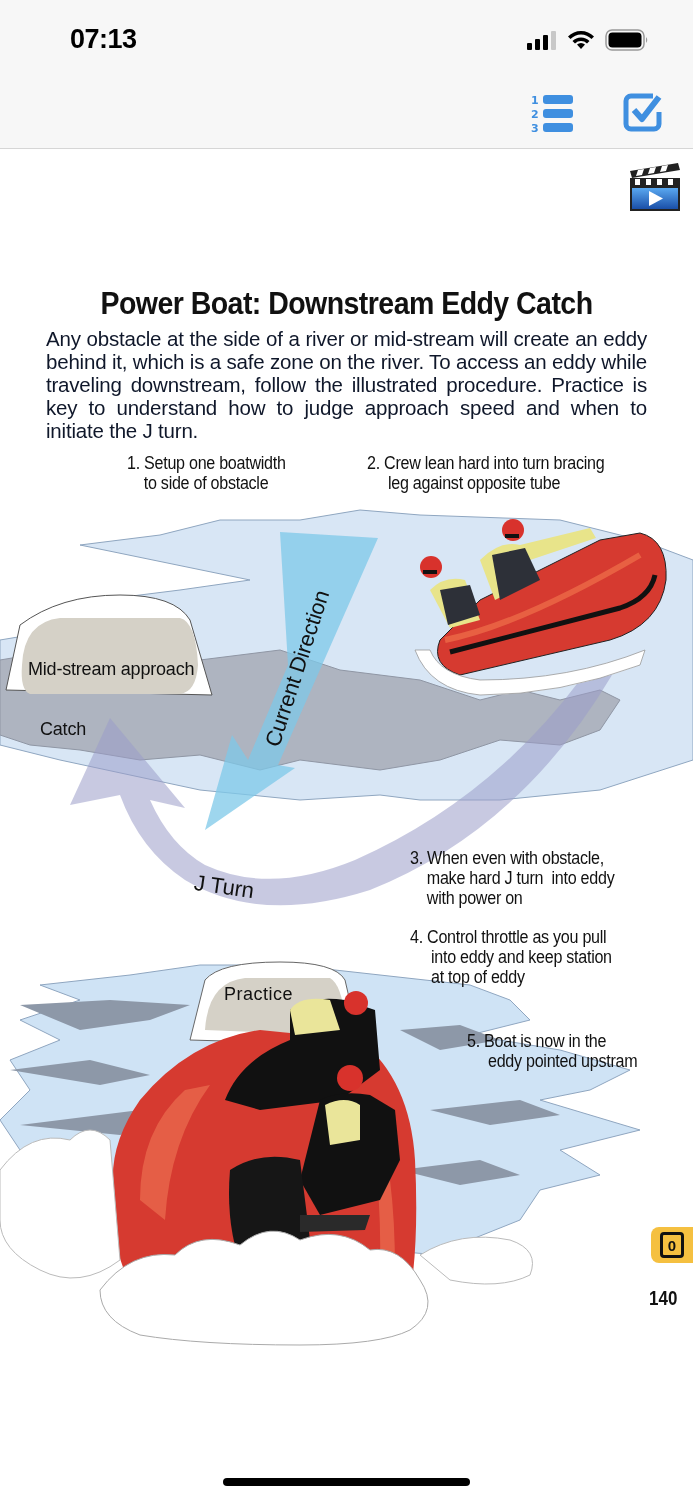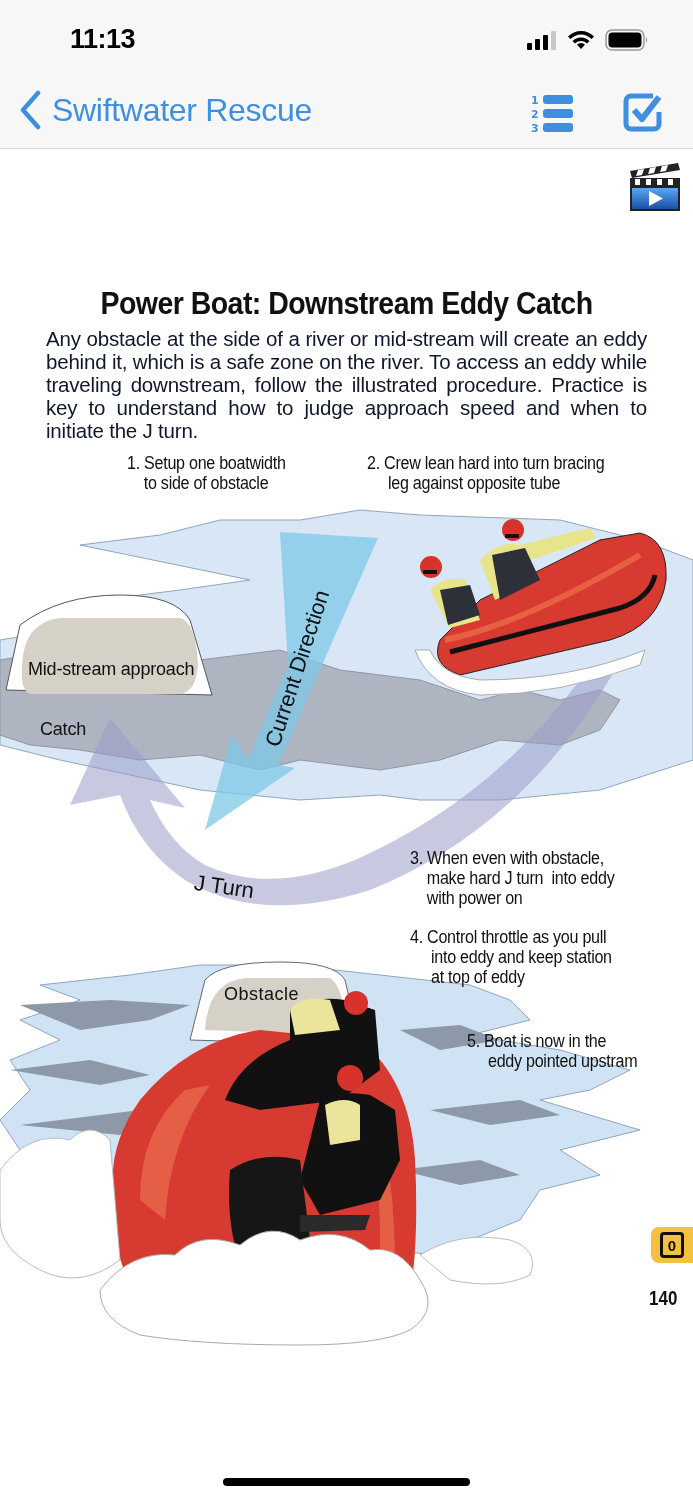--- a/index.html
+++ b/index.html
@@ -21,21 +21,21 @@
   .illus { position:absolute; left:0; top:0; }
   .indicator { position:absolute; left:223px; top:1478px; width:247px; height:8px; border-radius:4px; background:#000; }
   .badge { position:absolute; left:651px; top:1078px; width:42px; height:36px; background:#f5c040; border-radius:8px 0 0 8px; display:flex; align-items:center; justify-content:center; }
   .badge-inner { width:18px; height:20px; border:3px solid #111; border-radius:4px; background:#f5c040; color:#111; font-weight:bold; font-size:15px; display:flex; align-items:center; justify-content:center; }
   .pagenum { position:absolute; left:649px; top:1138px; font-size:20px; font-weight:bold; color:#111; transform:scaleX(0.85); transform-origin:left top; }
 </style>
 </head>
 <body>
 
 <div class="statusbar">
-  <div class="time">11:13</div>
+  <div class="time">07:13</div>
   <div class="status-icons">
     <svg width="30" height="20" viewBox="0 0 30 20">
       <rect x="0" y="13" width="5" height="7" rx="1" fill="#000"></rect>
       <rect x="8" y="9" width="5" height="11" rx="1" fill="#000"></rect>
       <rect x="16" y="5" width="5" height="15" rx="1" fill="#000"></rect>
       <rect x="24" y="1" width="5" height="19" rx="1" fill="#c8c8c8"></rect>
     </svg>
     <svg width="28" height="20" viewBox="0 0 28 20">
       <path d="M14 19 L10 14.5 A6 6 0 0 1 18 14.5 Z" fill="#000"></path>
       <path d="M5.5 11 A12 12 0 0 1 22.5 11 L20 13.5 A8.5 8.5 0 0 0 8 13.5 Z" fill="#000"></path>
@@ -43,26 +43,20 @@
     </svg>
     <svg width="44" height="22" viewBox="0 0 44 22">
       <rect x="1" y="1" width="38" height="20" rx="6" fill="none" stroke="#999" stroke-width="1.5"></rect>
       <rect x="3.5" y="3.5" width="33" height="15" rx="4" fill="#000"></rect>
       <path d="M41 8 Q43.5 11 41 14 Z" fill="#999"></path>
     </svg>
   </div>
 </div>
 
 <div class="navbar">
-  <div class="back">
-    <svg width="24" height="40" viewBox="0 0 24 40">
-      <path d="M20 3 L5 20 L20 37" fill="none" stroke="#3f8fe0" stroke-width="4.5" stroke-linecap="round" stroke-linejoin="round"></path>
-    </svg>
-    <span class="back-label">Swiftwater Rescue</span>
-  </div>
   <div class="nav-icon" style="left:531px;">
     <svg width="44" height="42" viewBox="0 0 44 42">
       <text x="0" y="12" font-size="11" font-weight="bold" fill="#3f8fe0" font-family="DejaVu Sans, sans-serif">1</text>
       <text x="0" y="26" font-size="11" font-weight="bold" fill="#3f8fe0" font-family="DejaVu Sans, sans-serif">2</text>
       <text x="0" y="40" font-size="11" font-weight="bold" fill="#3f8fe0" font-family="DejaVu Sans, sans-serif">3</text>
       <rect x="12" y="3" width="30" height="9" rx="3" fill="#3f8fe0"></rect>
       <rect x="12" y="17" width="30" height="9" rx="3" fill="#3f8fe0"></rect>
       <rect x="12" y="31" width="30" height="9" rx="3" fill="#3f8fe0"></rect>
     </svg>
   </div>
@@ -154,21 +148,21 @@
       <path d="M100 1290 Q130 1250 175 1255 Q200 1230 240 1245 Q270 1220 300 1240 Q340 1225 370 1250 Q400 1245 420 1280 Q440 1310 410 1330 Q380 1345 300 1345 Q200 1345 140 1335 Q100 1320 100 1290 Z" fill="#fff" stroke="#aaa" stroke-width="1"></path>
       <path d="M0 1170 Q30 1130 70 1140 Q90 1120 110 1140 L120 1260 Q80 1290 40 1270 Q0 1250 0 1220 Z" fill="#fff" stroke="#bbb" stroke-width="1"></path>
       <path d="M420 1255 Q460 1230 510 1240 Q540 1250 530 1275 Q500 1290 450 1280 Z" fill="#fff" stroke="#bbb" stroke-width="1"></path>
     </g>
   </svg>
 
   <div class="lbl" style="left:28px; top:510px;">Mid-stream approach</div>
   <div class="lbl" style="left:40px; top:570px;">Catch</div>
   <div class="lbl" style="left:192px; top:492px; font-size:22px; transform:rotate(-72deg); transform-origin:left top; white-space:nowrap; left:260px; top:593px;">Current Direction</div>
   <div class="lbl" style="left:194px; top:725px; font-size:22px; transform:rotate(8deg);">J Turn</div>
-  <div class="lbl" style="left:224px; top:835px; letter-spacing:0.5px;">Obstacle</div>
+  <div class="lbl" style="left:224px; top:835px; letter-spacing:0.5px;">Practice</div>
 
   <div class="step" style="left:127px; top:304px;">1. Setup one boatwidth
     to side of obstacle</div>
   <div class="step" style="left:367px; top:304px;">2. Crew lean hard into turn bracing
      leg against opposite tube</div>
   <div class="step" style="left:410px; top:699px;">3. When even with obstacle,
     make hard J turn  into eddy
     with power on</div>
   <div class="step" style="left:410px; top:778px;">4. Control throttle as you pull
      into eddy and keep station

